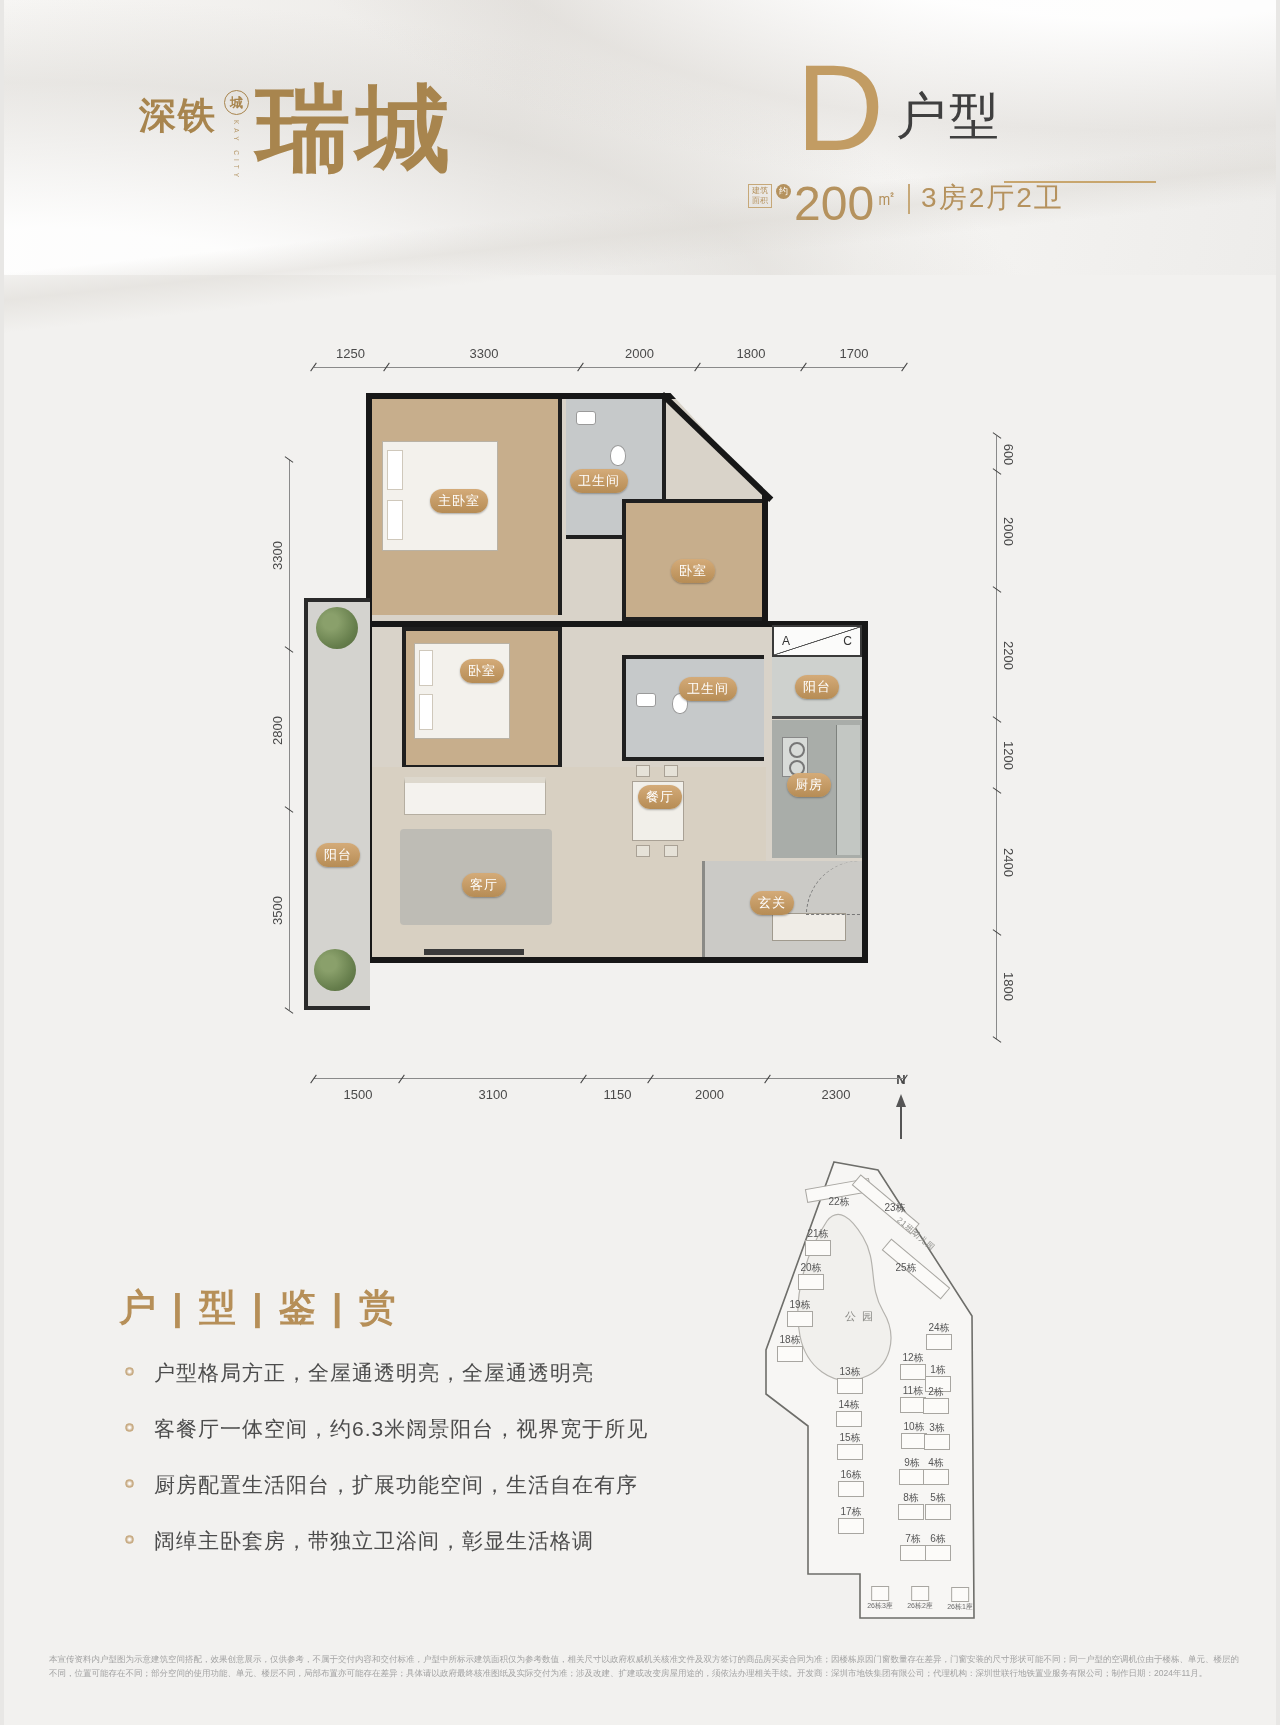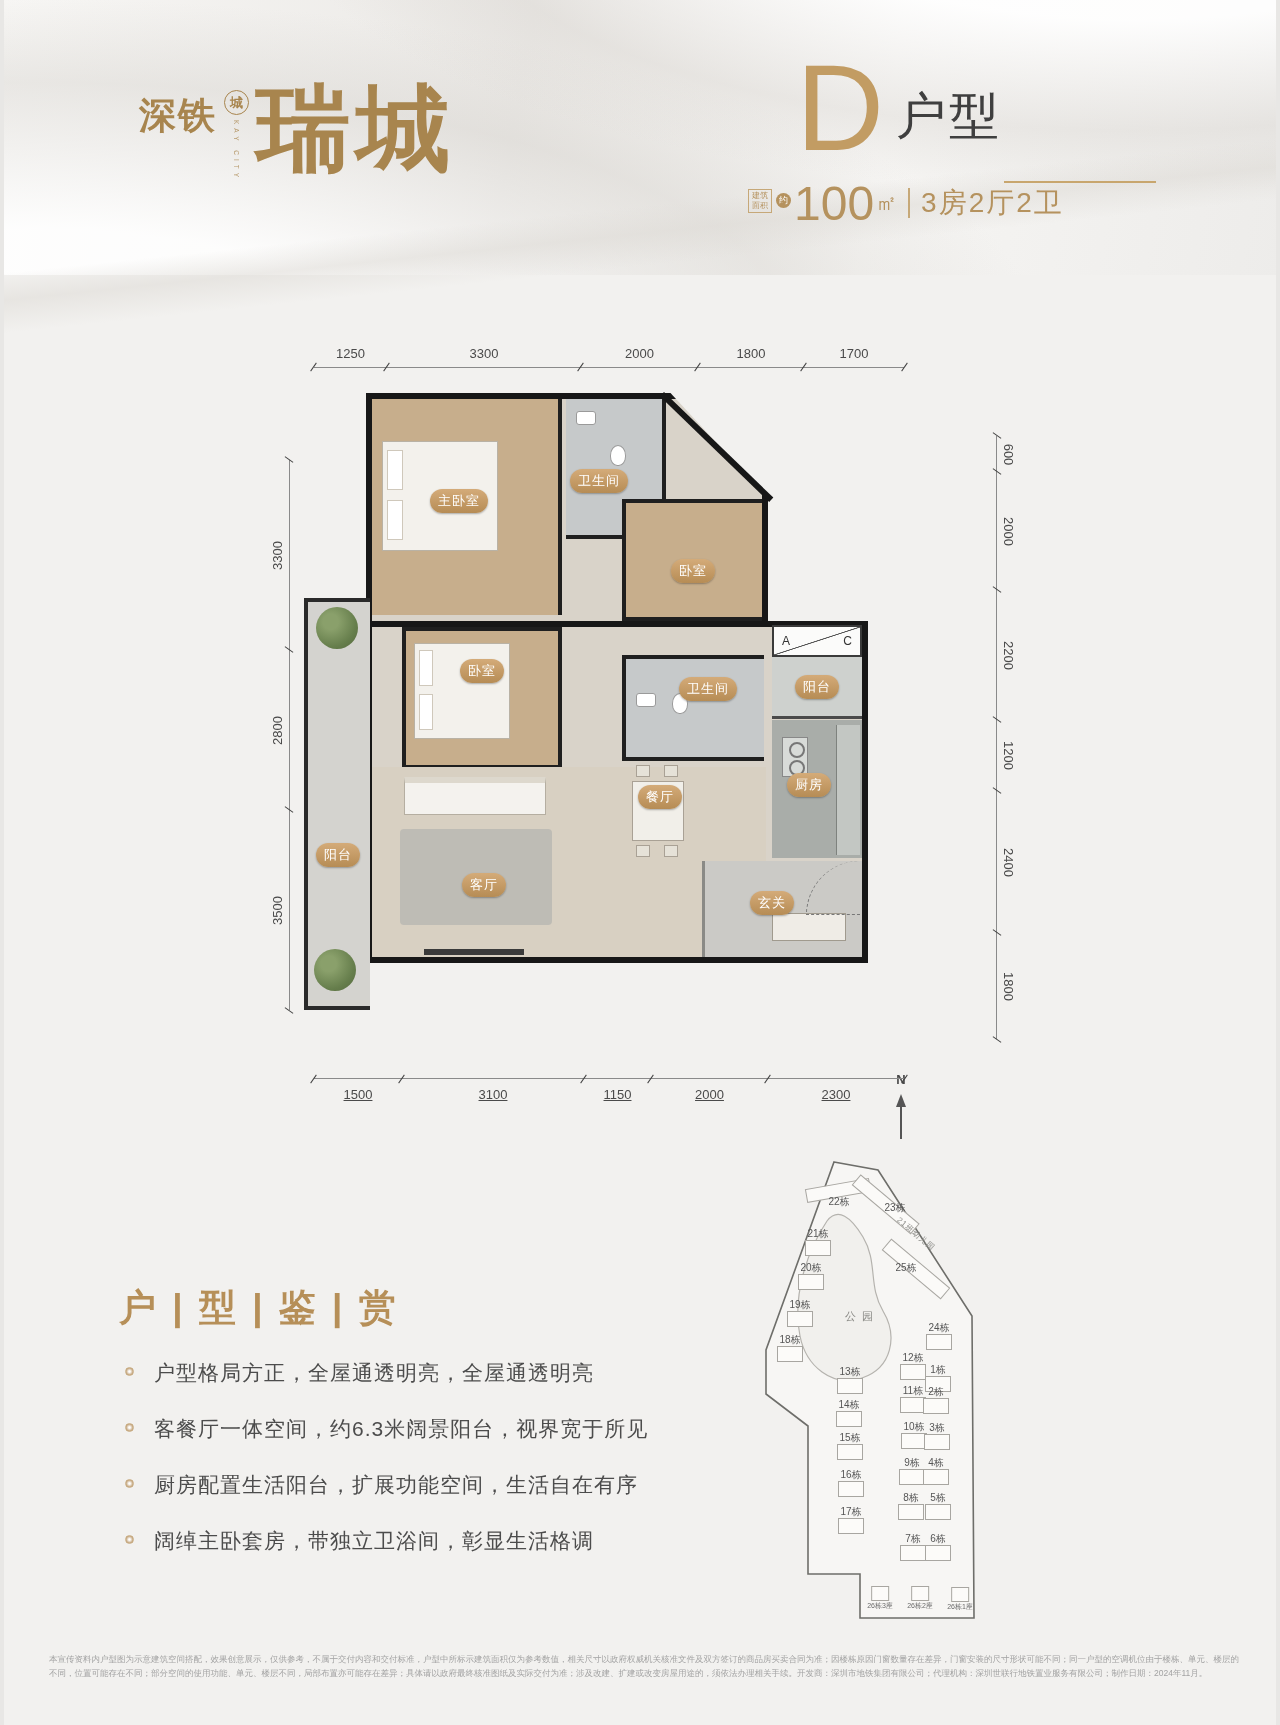--- a/index.html
+++ b/index.html
@@ -27,37 +27,37 @@
   .seal { width:25px; height:25px; border:1.5px solid #a8854e; border-radius:50%;
     display:flex; align-items:center; justify-content:center; font-size:13px; font-weight:700; }
   .seal-sub { writing-mode:vertical-lr; font-size:6.5px; letter-spacing:4px; margin-top:5px; color:#b79a6d; }
   .logo-main { font-size:94px; font-weight:700; letter-spacing:6px; line-height:1.05; }
 
   
   .unit-title { position:absolute; left:792px; top:52px; display:flex; align-items:flex-end; z-index:3; }
   .unit-letter { font-size:122px; line-height:.92; color:#c29c63; font-weight:400; }
   .unit-suffix { font-size:50px; color:#3f3f3f; font-weight:500; margin-left:12px; padding-bottom:14px; letter-spacing:3px; }
   .unit-underline { position:absolute; left:1000px; top:181px; width:152px; height:2px; background:#c8a66e; z-index:3; }
-  .unit-area { position:absolute; left:744px; top:184px; display:flex; align-items:center; color:#b5925e; z-index:3; }
+  .unit-area { position:absolute; left:744px; top:184px; display:flex; align-items:flex-start; color:#b5925e; z-index:3; }
   .area-prefix { font-size:8px; line-height:1.25; border:1px solid #c6a878; padding:1px 3px; margin:0 4px 7px 0; text-align:center; }
   .area-approx { width:15px; height:15px; border-radius:50%; background:#b5925e; color:#fff; font-size:9px;
     display:flex; align-items:center; justify-content:center; margin:0 3px 7px 0; }
   .area-value { font-size:48px; line-height:.85; }
   .area-unit { font-size:21px; margin:0 0 3px 2px; }
   .area-sep { width:2px; height:30px; background:#c6a878; margin:0 11px 2px 11px; }
   .area-spec { font-size:28px; letter-spacing:2px; line-height:1; margin-bottom:3px; }
 
   
   .dims { position:absolute; display:flex; color:#4a4a4a; font-size:13px; z-index:4; }
   .dims-h .dcell { position:relative; display:flex; justify-content:center; }
   .dims-top { left:310px; top:346px; width:590px; height:22px; }
   .dims-top .dcell { border-bottom:1px solid #8a8a8a; align-items:flex-start; }
   .dims-top .dcell::before { content:''; position:absolute; left:-1px; bottom:-5px; width:1px; height:10px; background:#444; transform:rotate(35deg); }
   .dims-top .dend { position:absolute; right:-1px; bottom:-5px; width:1px; height:10px; background:#444; transform:rotate(35deg); }
-  .dims-bottom { left:310px; top:1078px; width:590px; height:24px;text-decoration:underline; }
+  .dims-bottom { left:310px; top:1078px; width:590px; height:24px; }
   .dims-bottom .dcell { border-top:1px solid #8a8a8a; align-items:flex-end; }
   .dims-bottom .dcell::before { content:''; position:absolute; left:-1px; top:-5px; width:1px; height:10px; background:#444; transform:rotate(35deg); }
   .dims-bottom .dend { position:absolute; right:-1px; top:-5px; width:1px; height:10px; background:#444; transform:rotate(35deg); }
   .dims-v { flex-direction:column; }
   .dims-v .dcell { position:relative; display:flex; align-items:center; justify-content:center; }
   .dims-v .dcell span { transform:rotate(-90deg); white-space:nowrap; }
   .dims-left { left:262px; top:460px; width:24px; height:550px; }
   .dims-left .dcell { border-right:1px solid #8a8a8a; }
   .dims-left .dcell::before { content:''; position:absolute; right:-5px; top:-1px; width:10px; height:1px; background:#444; transform:rotate(35deg); }
   .dims-left .dend { position:absolute; right:-5px; bottom:-1px; width:10px; height:1px; background:#444; transform:rotate(35deg); }
@@ -179,21 +179,21 @@
     <span class="unit-letter">D</span>
     <span class="unit-suffix">户型</span>
   </div>
   <div class="unit-underline"></div>
   <div class="unit-area">
     <span class="area-prefix">
       <span>建筑</span><br>
       <span>面积</span>
     </span>
     <span class="area-approx">约</span>
-    <span class="area-value">100</span>
+    <span class="area-value">200</span>
     <span class="area-unit">㎡</span>
     <span class="area-sep"></span>
     <span class="area-spec">3房2厅2卫</span>
   </div>
 
   <div class="dims dims-h dims-top">
     <div class="dcell" style="width:73px">
         <span>1250</span>
       </div>
     <div class="dcell" style="width:194px">

